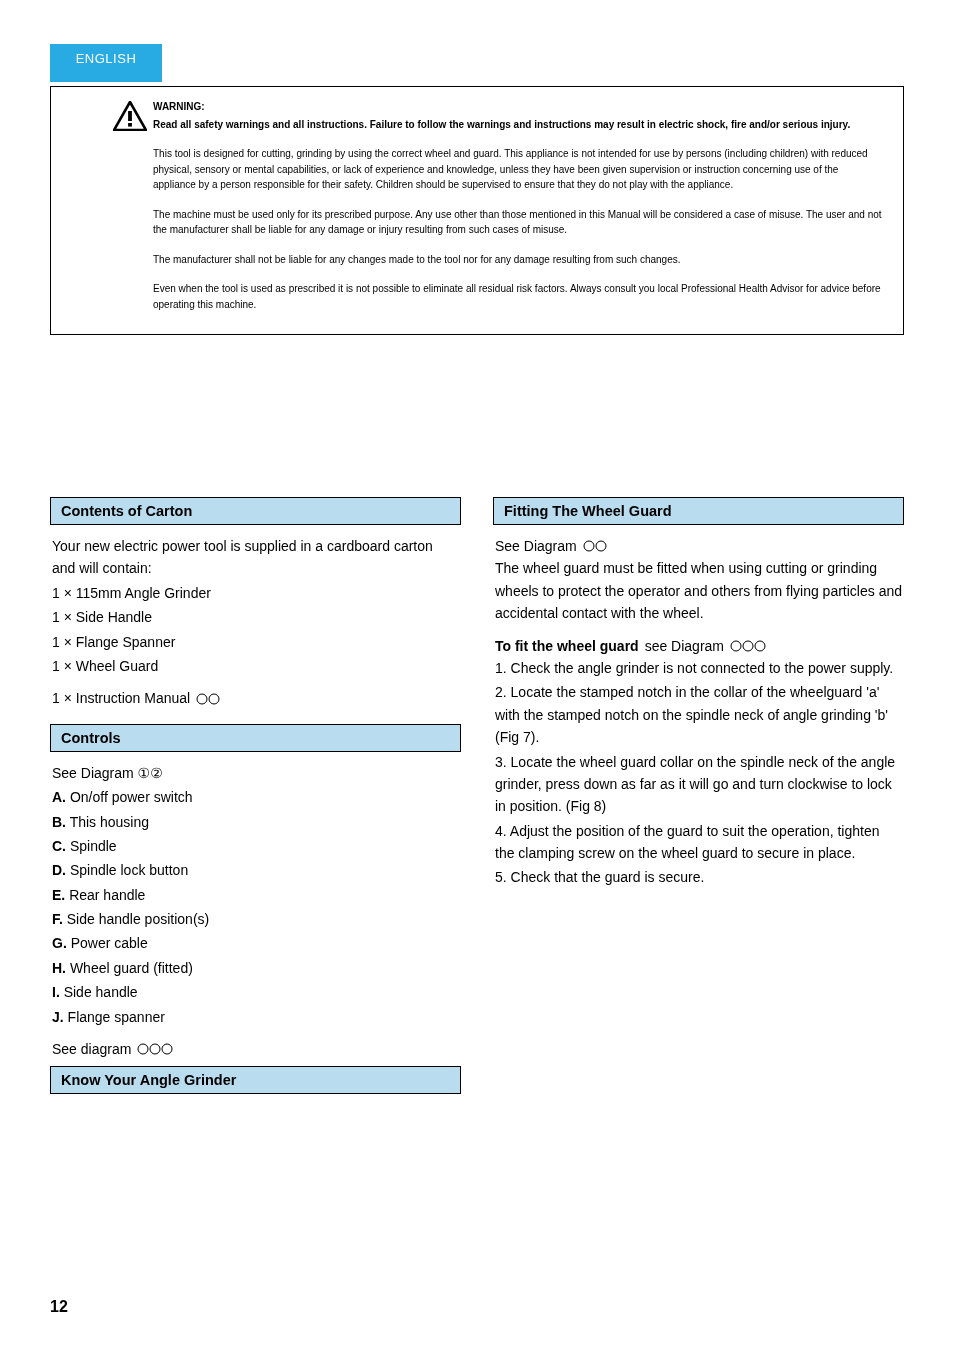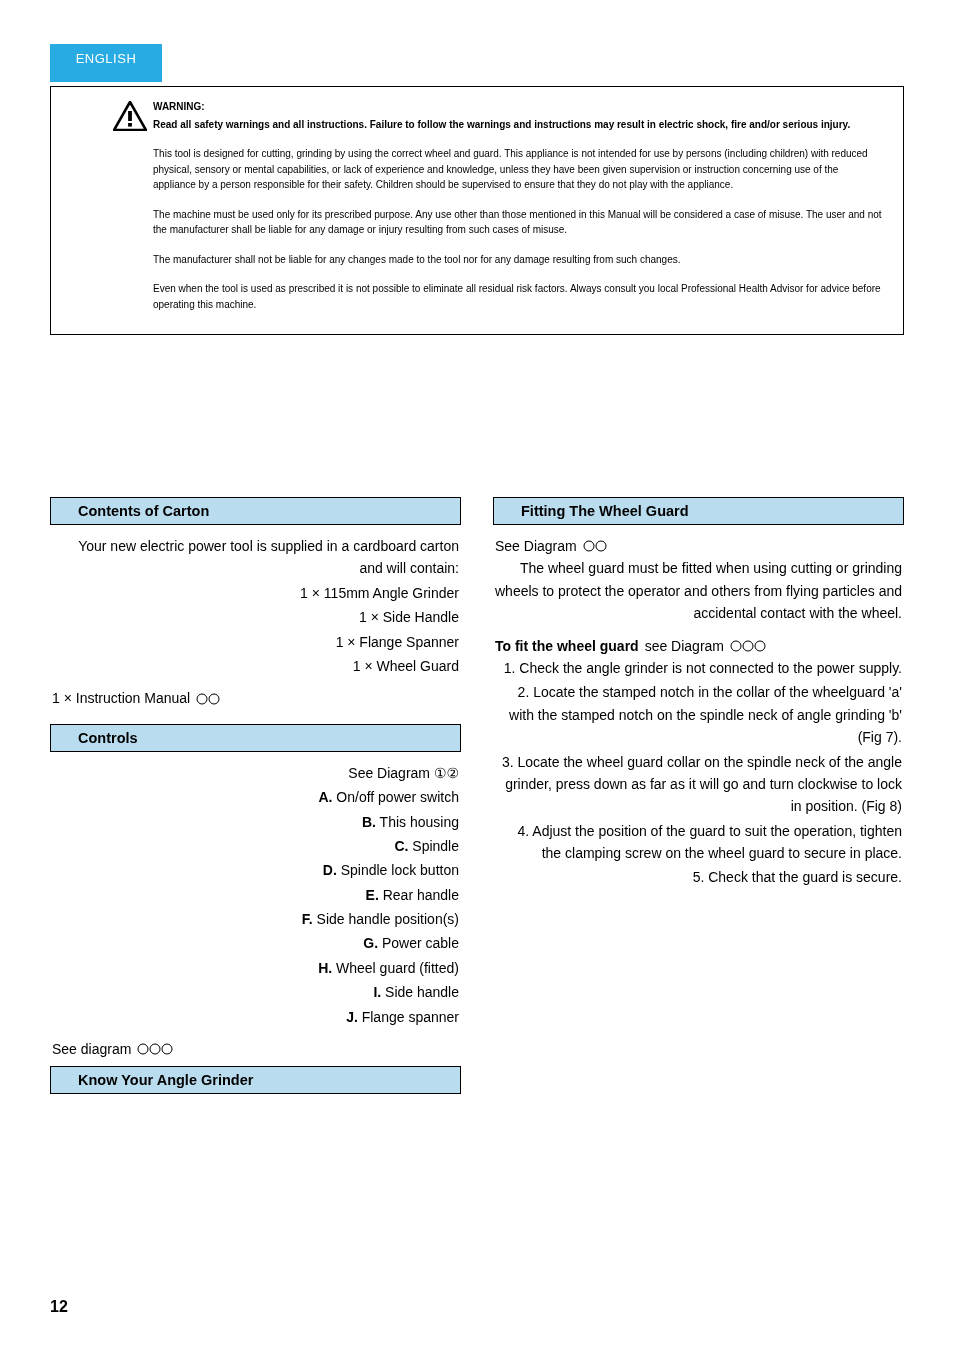--- a/index.html
+++ b/index.html
@@ -59,28 +59,28 @@
   .col { flex: 1 1 0; }
 
   .col-box {
     border: 1.5px solid #000;
     margin-bottom: 10px;
   }
   .col-head {
     background: #b9dcef;
     font-weight: bold;
     font-size: 14.5px;
-    padding: 5px 27px;
+    padding: 5px 10px;
   }
   .col-content {
     font-size: 14px;
     line-height: 1.6;
     padding: 0 2px;
   }
-  .col-content p { margin: 0 0 2px 0; text-align: right; }
+  .col-content p { margin: 0 0 2px 0; }
 
   .circ { display: inline-flex; vertical-align: -1px; }
   .circ svg { display: block; }
 
   .see-line { margin-top: 10px; display: flex; align-items: center; gap: 6px; font-size: 14px; }
 
   .page-num {
     position: absolute;
     left: 50px;
     bottom: 34px;

